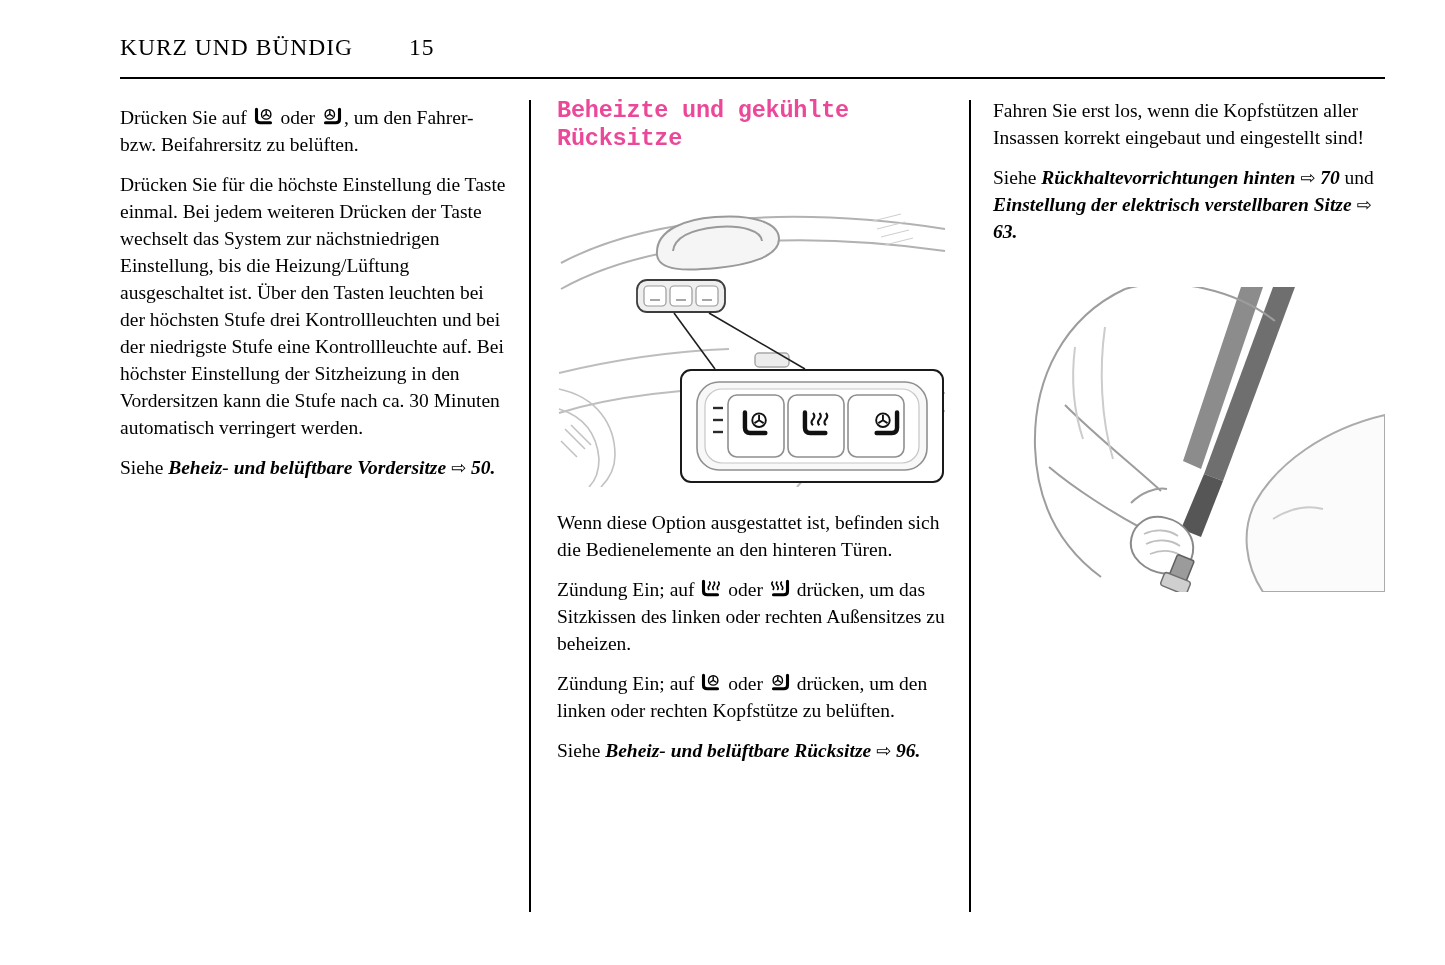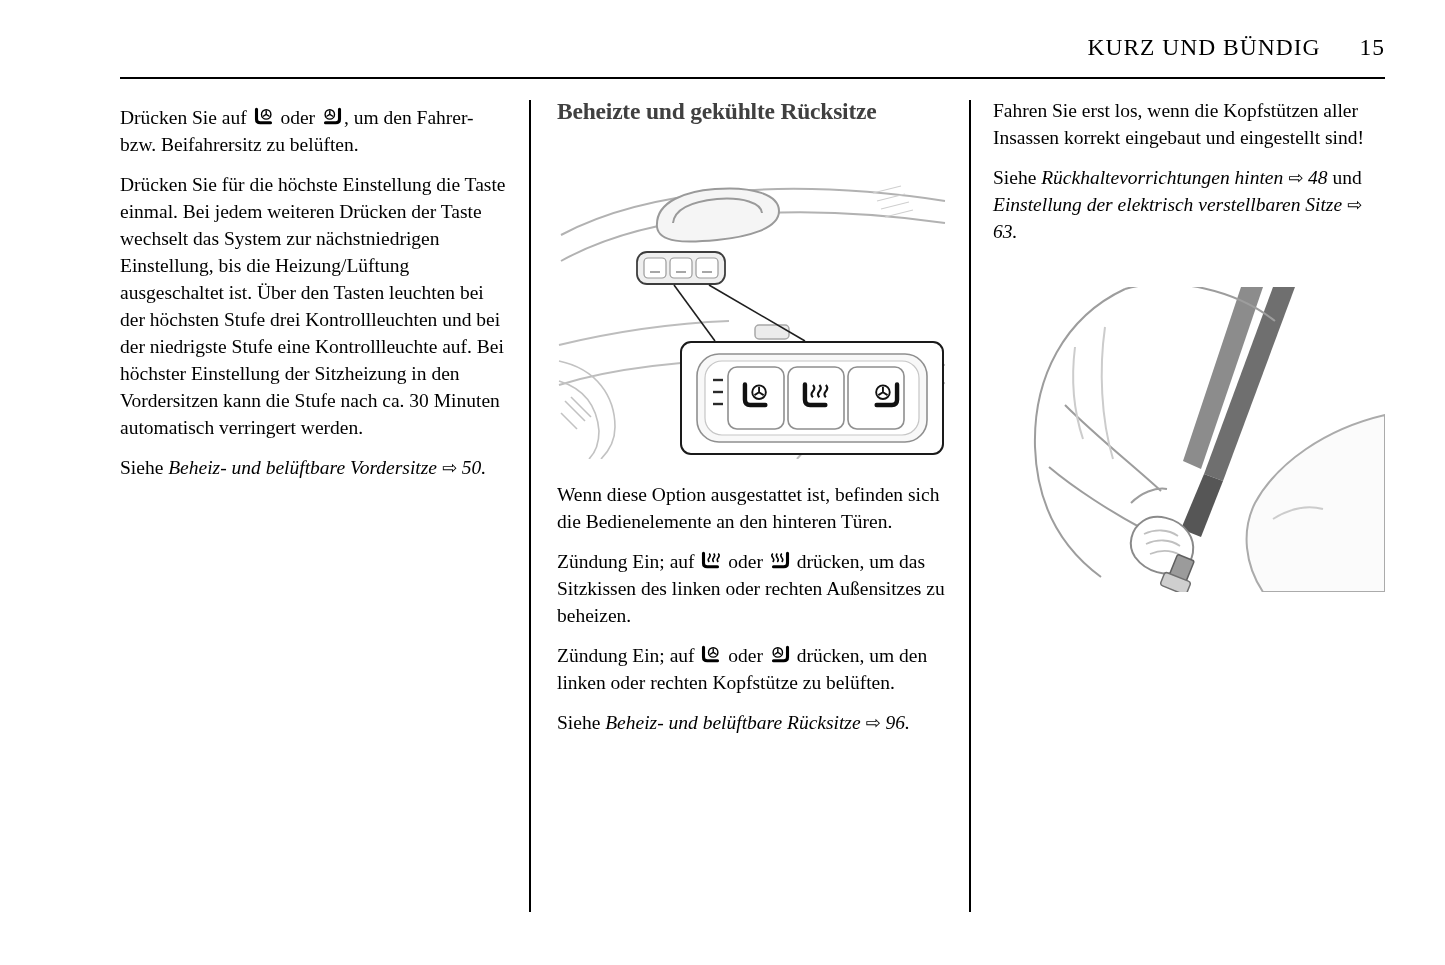--- a/index.html
+++ b/index.html
@@ -4,43 +4,43 @@
 <style>
   * { margin:0; padding:0; box-sizing:border-box; }
   html,body { background:#ffffff; }
   body {
     width:1445px; height:965px; position:relative; overflow:hidden;
     font-family:"Liberation Serif", serif; color:#000;
   }
   
   .header-row {
     position:absolute; top:34px; left:120px; right:60px;
-    display:flex; justify-content:flex-end; align-items:baseline; gap:39px;
+    display:flex; justify-content:flex-start; align-items:baseline; gap:56px;
     font-size:23.5px; letter-spacing:1px;
   }
   .header-rule {
     position:absolute; top:77px; left:120px; right:60px; height:1.5px; background:#000;
   }
   
   .divider { position:absolute; top:100px; height:812px; width:1.5px; background:#000; }
   .divider-1 { left:529px; }
   .divider-2 { left:969px; }
   
   .col { position:absolute; font-size:19.5px; line-height:27px; }
   .col-left   { left:120px; top:104px; width:392px; }
   .col-middle { left:557px; top:97px;  width:392px; }
   .col-right  { left:993px; top:97px;  width:394px; }
   .col p { margin:0 0 13px 0; hyphens:manual; }
   .section-heading {
-    font-family:Liberation Serif, serif; font-weight:700; color:#404040;
+    font-family:Liberation Mono, monospace; font-weight:700; color:#ec4899;
   }
   .col-middle .section-heading { font-size:23.5px; line-height:28px; margin:0 0 18px 0; letter-spacing:-0.2px; }
   .col-right  .section-heading { font-size:27px;  line-height:32px; margin:0 0 16px 0; letter-spacing:-0.3px; }
   .heading-gurte { margin-top:32px !important; }
-  .ref { font-style:italic; }
+  .ref { font-style:italic;font-weight:bold; }
   .arrow { font-family:"DejaVu Sans", sans-serif; font-size:18px; }
   
   .inline-icon { display:inline-block; vertical-align:-3px; line-height:0; }
   .inline-icon.mirrored svg { transform:scaleX(-1); }
   
   figure { margin:0; }
   .fig-door { margin:24px 0 22px 0; }
   .fig-belt { margin:42px 0 0 12px; }
   figure svg { display:block; }
 </style>
@@ -215,21 +215,21 @@
       <i class="ref">96.</i>
     </p>
   </section>
 
   <section class="col col-right">
     <p>Fahren Sie erst los, wenn die Kopfstützen aller Insassen korrekt eingebaut und eingestellt sind!</p>
     <p class="see">
       <span>Siehe</span>
       <i class="ref">Rückhaltevorrichtungen hinten</i>
       <span class="arrow">⇨</span>
-      <i class="ref">48</i>
+      <i class="ref">70</i>
       <span>und</span>
       <i class="ref">Einstellung der elektrisch verstellbaren Sitze</i>
       <span class="arrow">⇨</span>
       <i class="ref">63.</i>
     </p>
 
 
     <figure class="fig-belt">
       <svg viewBox="0 0 380 305" width="380" height="305">
 

